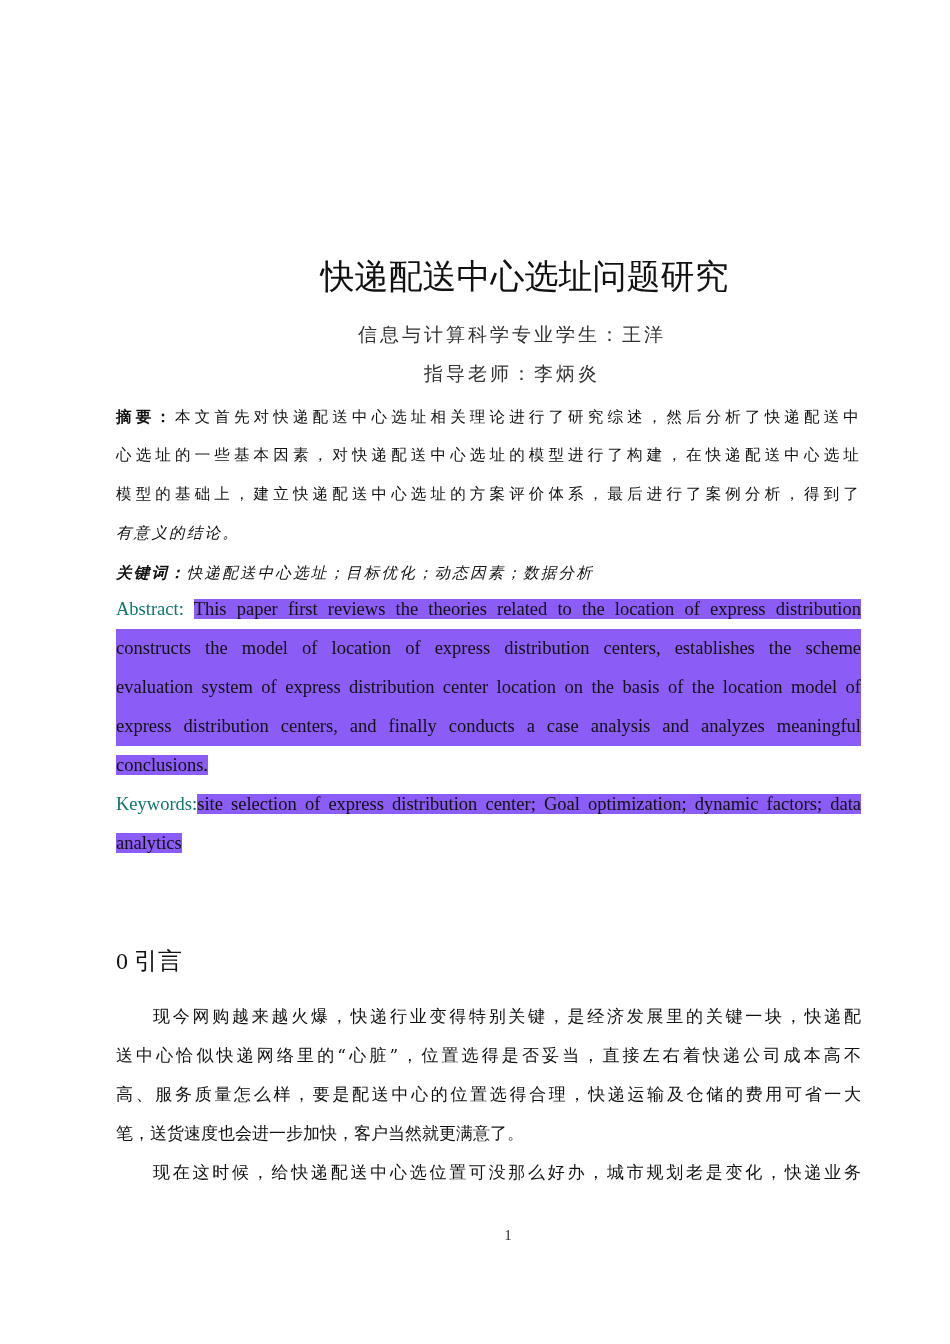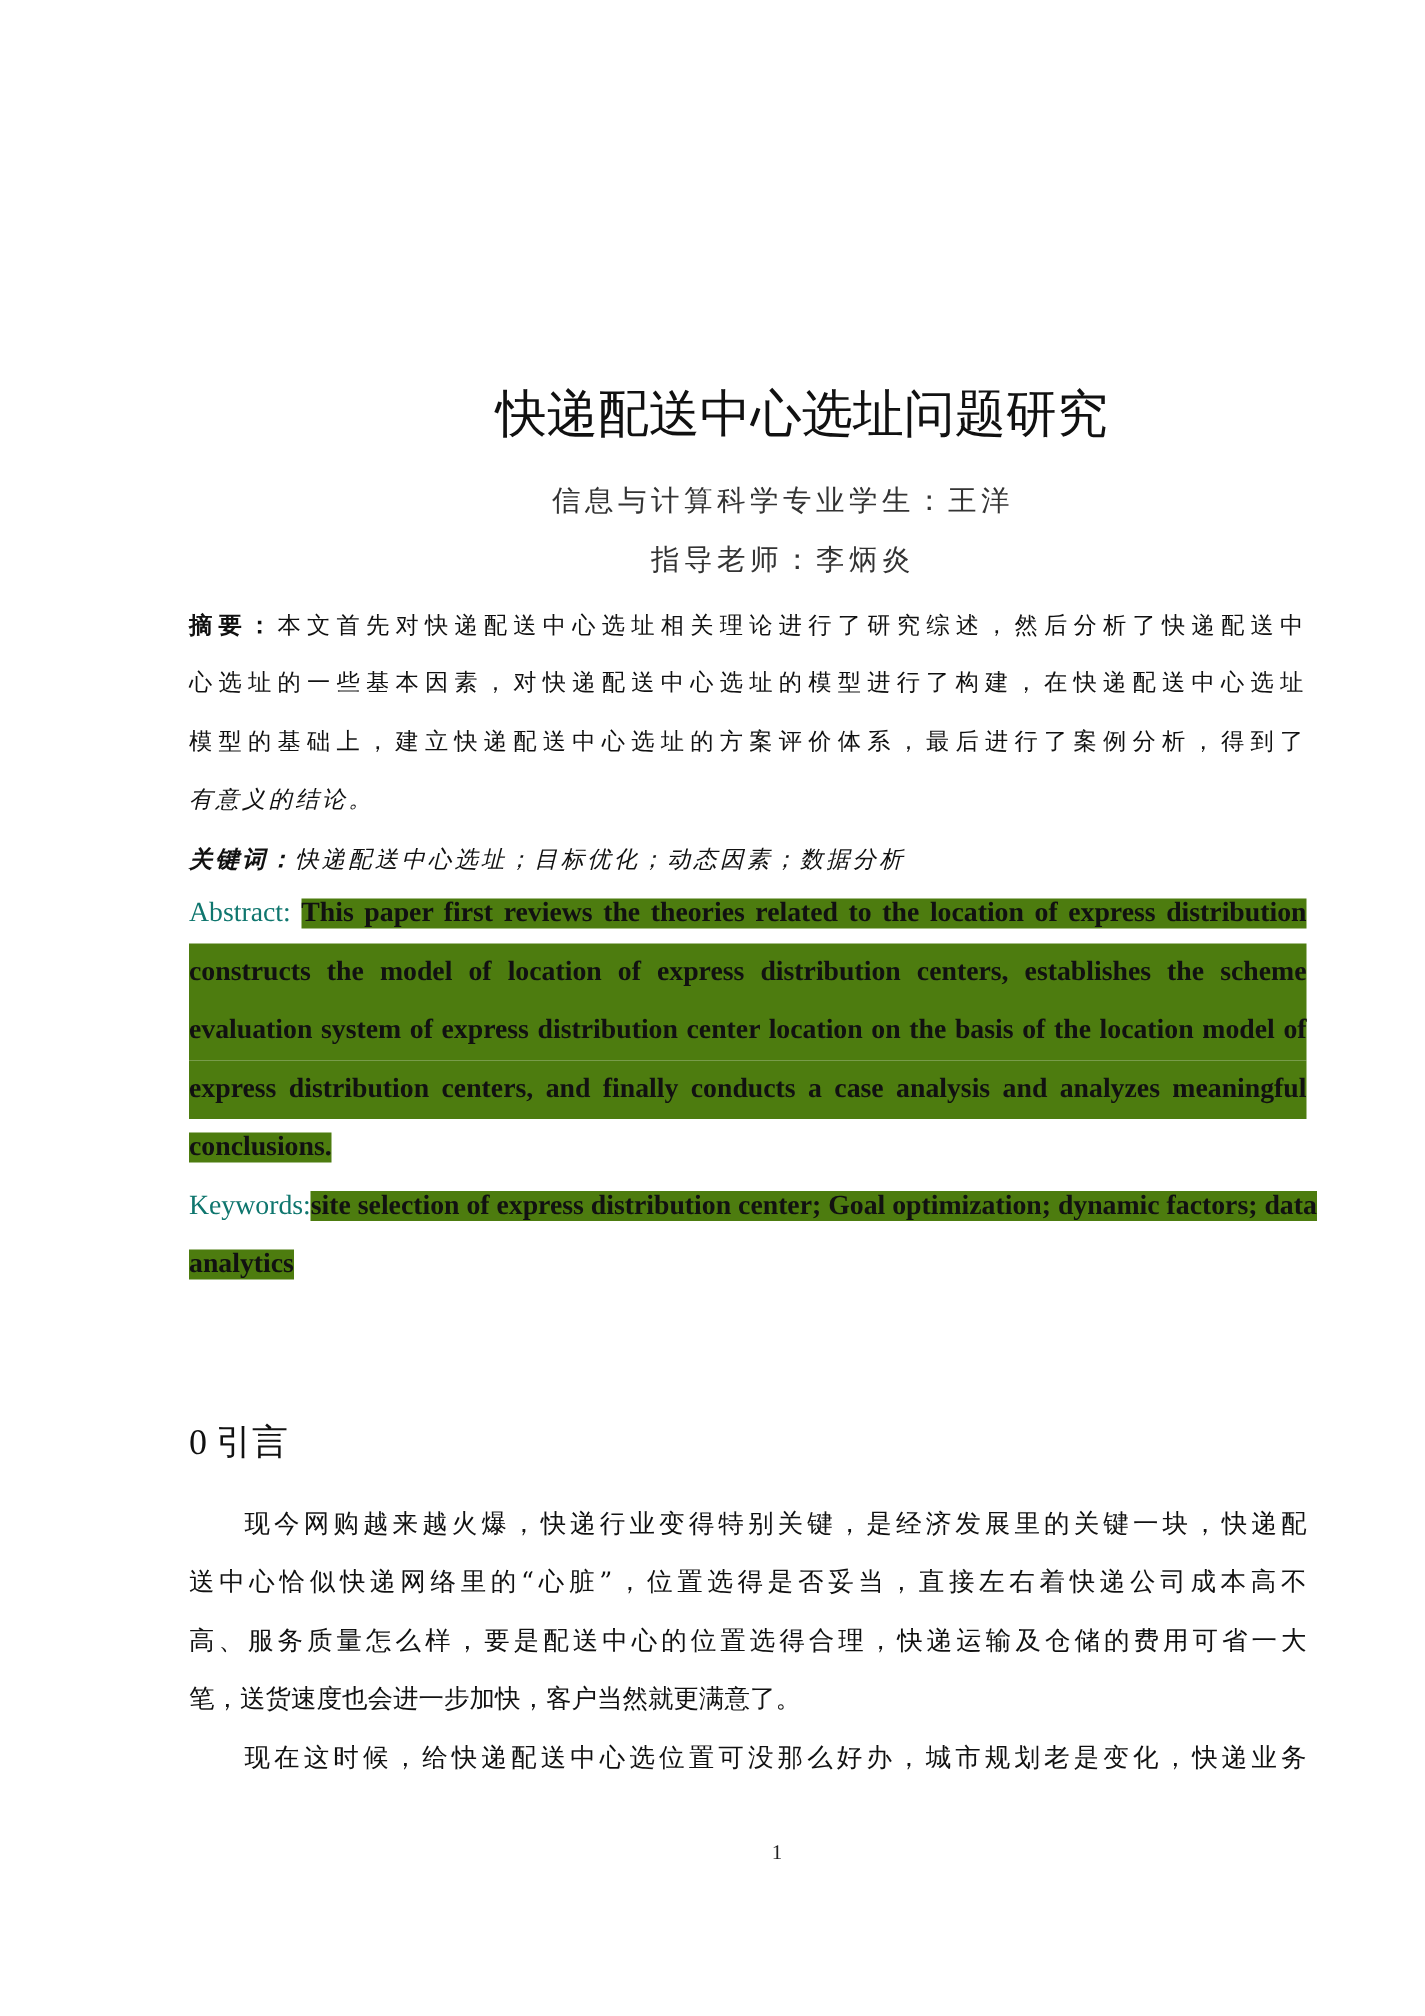--- a/index.html
+++ b/index.html
@@ -10,21 +10,21 @@
     body {
       width: 950px;
       height: 1344px;
       position: relative;
       overflow: hidden;
       color: #000;
       font-family: "DejaVu Sans", sans-serif;
     }
     .page {
       position: absolute;
-      left: 12px; top: 0;
+      left: 2px; top: 0;
       width: 774px; height: 1344px;
     }
     .title {
       position: absolute;
       left: 0; width: 1045px;
       top: 252px;
       text-align: center;
       font-size: 34px;
       line-height: 48px;
       font-family: "DejaVu Sans", sans-serif;
@@ -74,22 +74,21 @@
     }
     .en-line {
       display: block;
       height: 39px;
       white-space: nowrap;
       text-align: justify;
       text-align-last: justify;
     }
     .en-line.last { text-align-last: left; }
     .hl {
-      background: #4d7c0f;
-      font-weight: bold;
+      background: #8b5cf6;
     }
     .en-label {
       font-weight: normal;
       color: #0f766e;
     }
 
     .section-heading {
       position: absolute;
       left: 114px;
       top: 943px;

